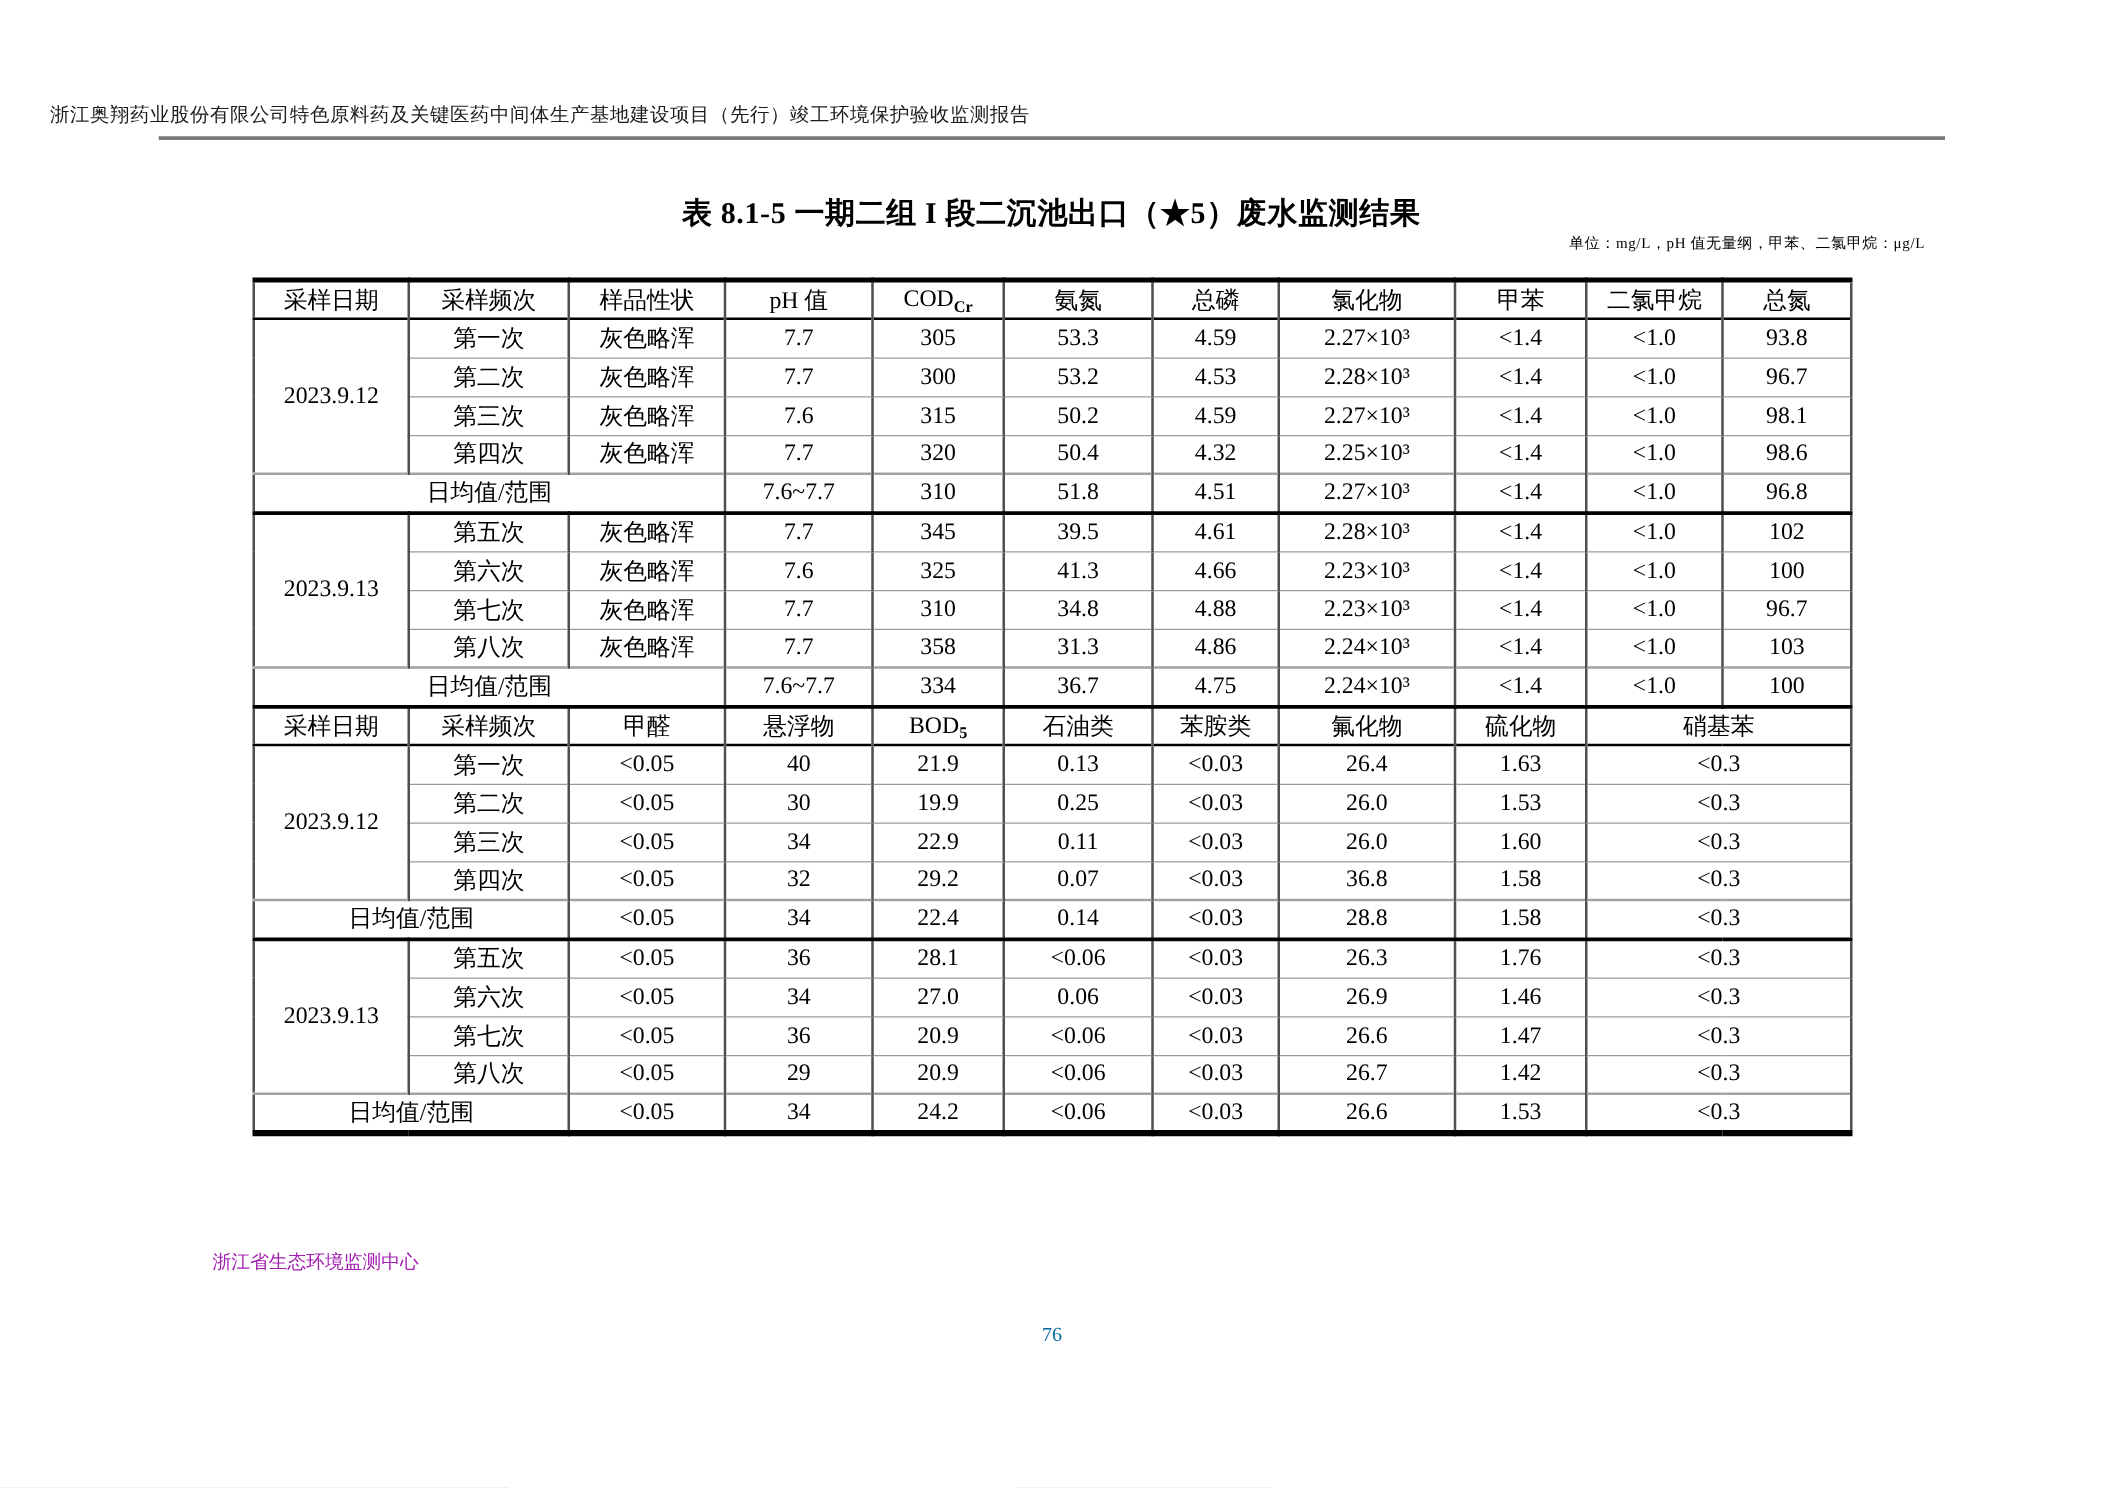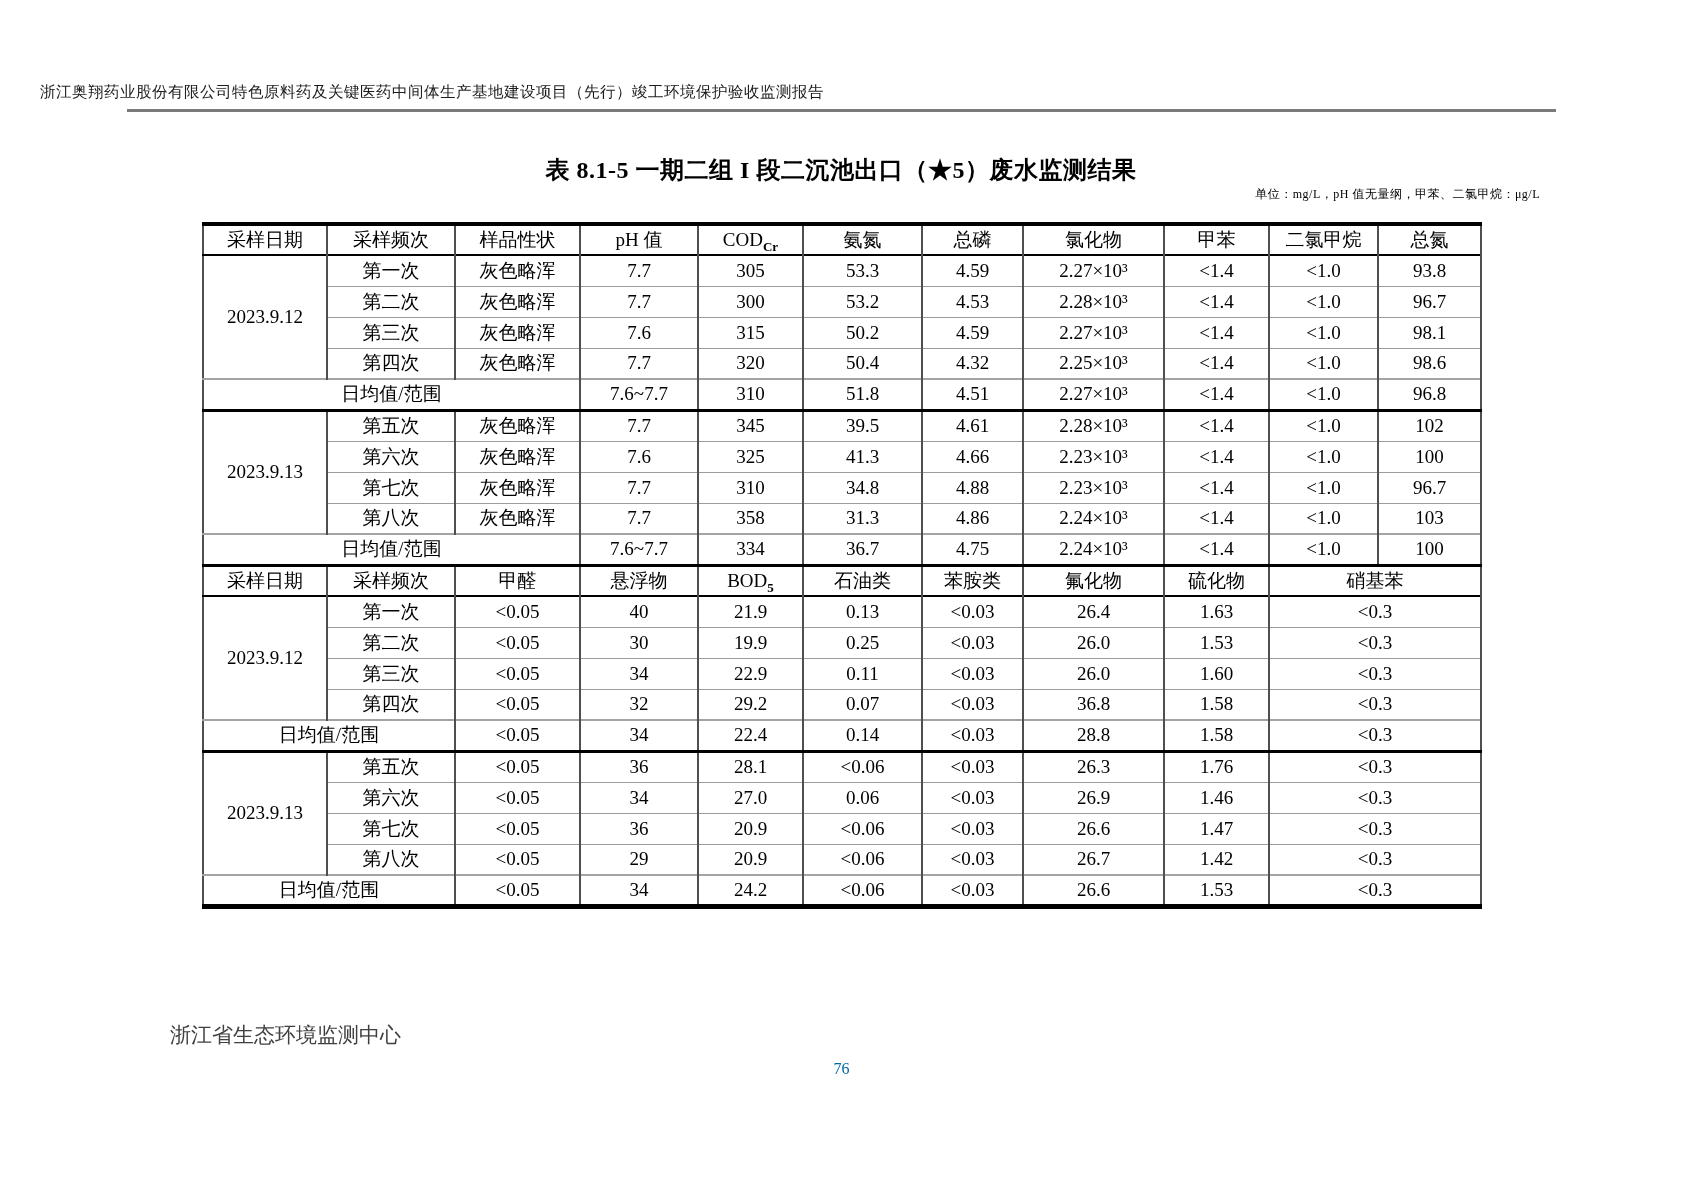--- a/index.html
+++ b/index.html
@@ -69,23 +69,23 @@
     white-space: nowrap;
     overflow: hidden;
   }
   #monitor-table sub { font-size: 13px; line-height: 0; font-weight: bold; }
   tr.header-row   { border-bottom: 2px solid #000; }
   tr.second-header{ border-top: 3px solid #000; }
   tr.data-row     { border-top: 1.5px solid #9c9c9c; }
   tr.daily-row    { border-top: 2px solid #a3a3a3; border-bottom: 3px solid #000; }
   .footer-org {
     position: absolute;
-    left: 170px; top: 1021px;
-    font-size: 21px;
-    color: #404040;
+    left: 170px; top: 1000px;
+    font-size: 15px;
+    color: #a21caf;
   }
   .footer-page {
     position: absolute;
     left: 0; top: 1060px;
     width: 100%;
     text-align: center;
     font-size: 16px;
     color: #0369a1;
   }
 </style>

